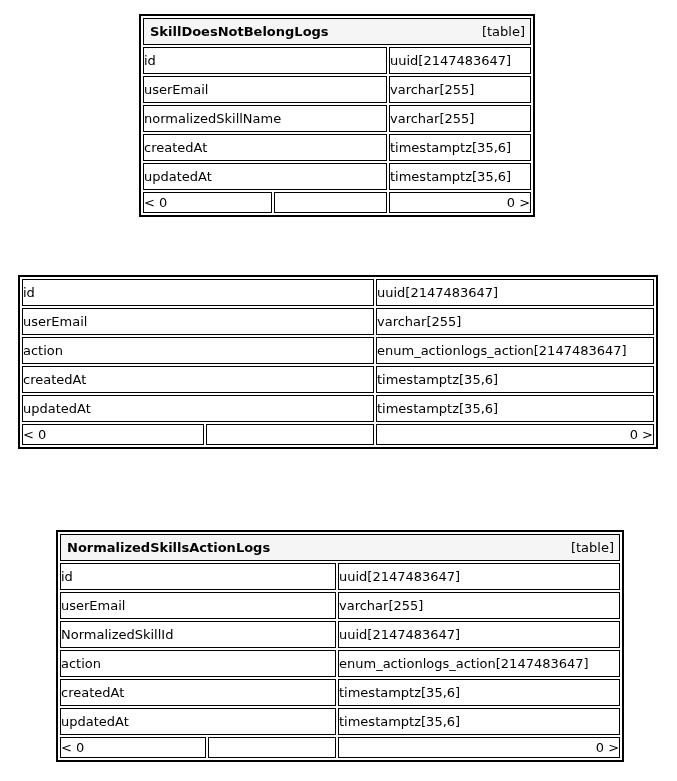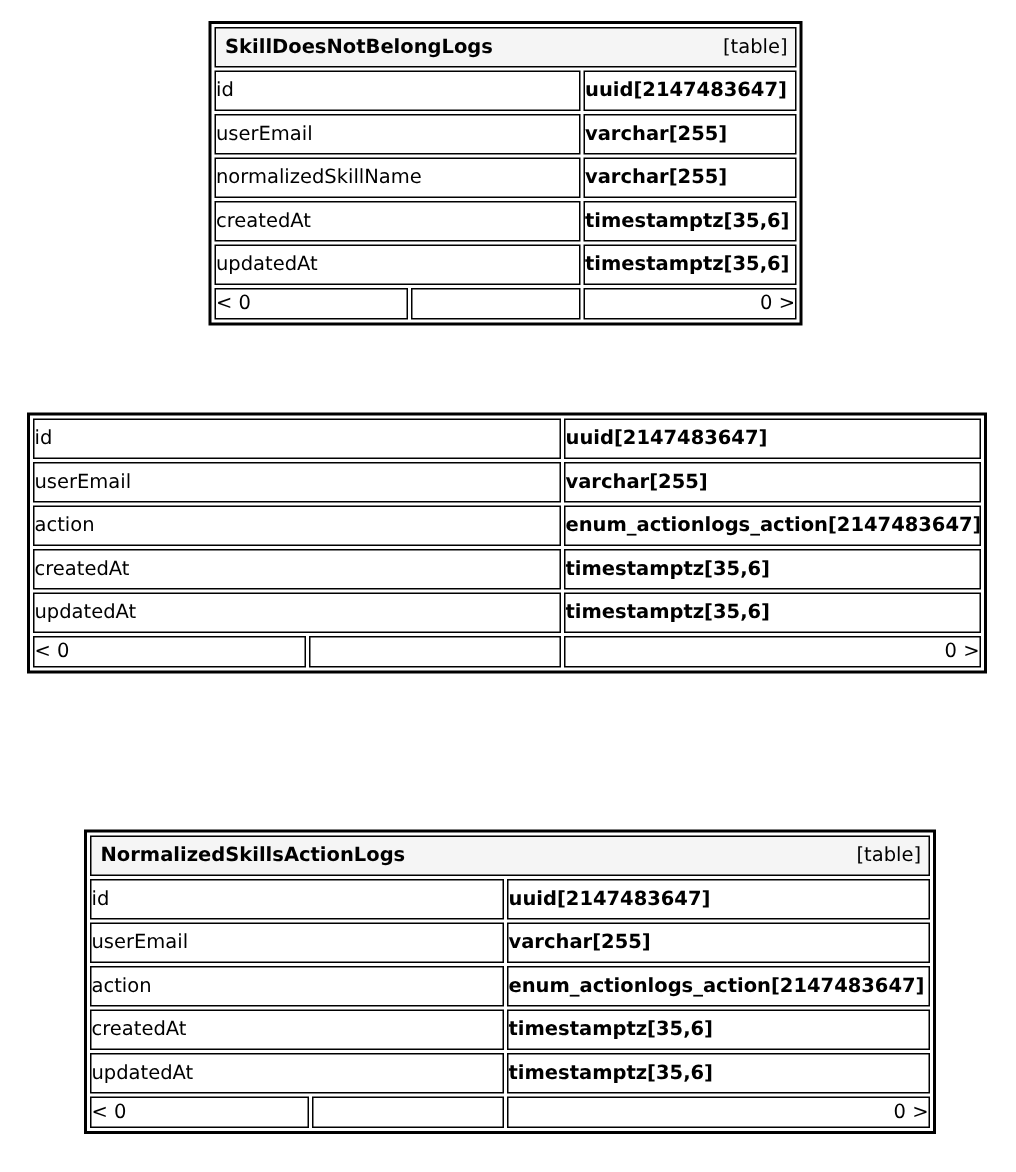--- a/index.html
+++ b/index.html
@@ -31,27 +31,27 @@
   }
   .hdr td { background: #f5f5f5; }
   .hd {
     display: flex;
     justify-content: space-between;
     align-items: center;
     padding: 0 5px 0 6px;
   }
   .tname { font-weight: bold; }
   .cname { padding-left: 18px; }
-  .ctype { padding-left: 4px; font-weight: bold; }
+  .ctype { padding-left: 4px; }
   .ftr td { height: 21px; }
   .fl { padding-left: 4px; }
   .fr { text-align: right; padding-right: 5px; }
   #t1 { left: 139px; top: 14px;  width: 396px; }
   #t2 { left: 18px;  top: 275px; width: 640px; }
-  #t3 { left: 56px;  top: 553px; width: 568px; }
+  #t3 { left: 56px;  top: 530px; width: 568px; }
 </style>
 </head>
 <body>
 
 <table class="entity" id="t1">
   <colgroup>
       <col style="width:129px">
       <col style="width:113px">
       <col style="width:142px">
     </colgroup>
@@ -144,20 +144,24 @@
   </tr>
   <tr>
     <td colspan="2" class="cname">id</td>
     <td class="ctype">uuid[2147483647]</td>
   </tr>
   <tr>
     <td colspan="2" class="cname">userEmail</td>
     <td class="ctype">varchar[255]</td>
   </tr>
   <tr>
+    <td colspan="2" class="cname">NormalizedSkillId</td>
+    <td class="ctype">uuid[2147483647]</td>
+  </tr>
+  <tr>
     <td colspan="2" class="cname">action</td>
     <td class="ctype">enum_actionlogs_action[2147483647]</td>
   </tr>
   <tr>
     <td colspan="2" class="cname">createdAt</td>
     <td class="ctype">timestamptz[35,6]</td>
   </tr>
   <tr>
     <td colspan="2" class="cname">updatedAt</td>
     <td class="ctype">timestamptz[35,6]</td>

